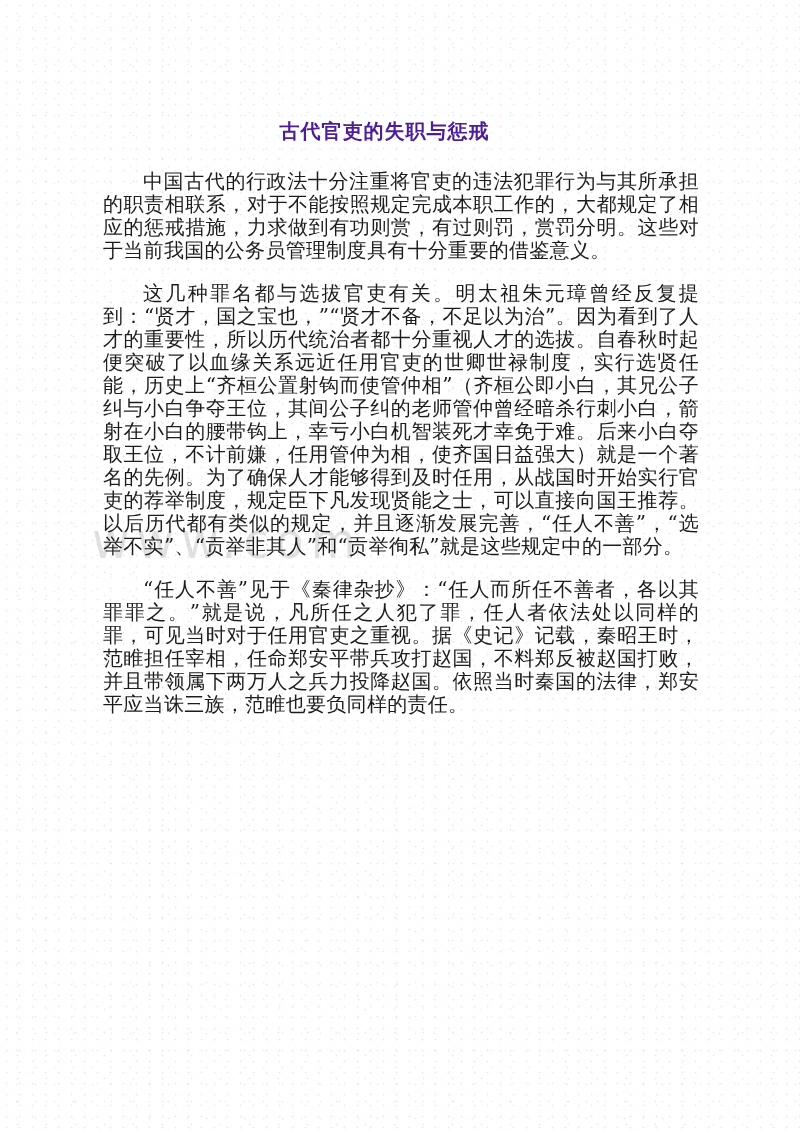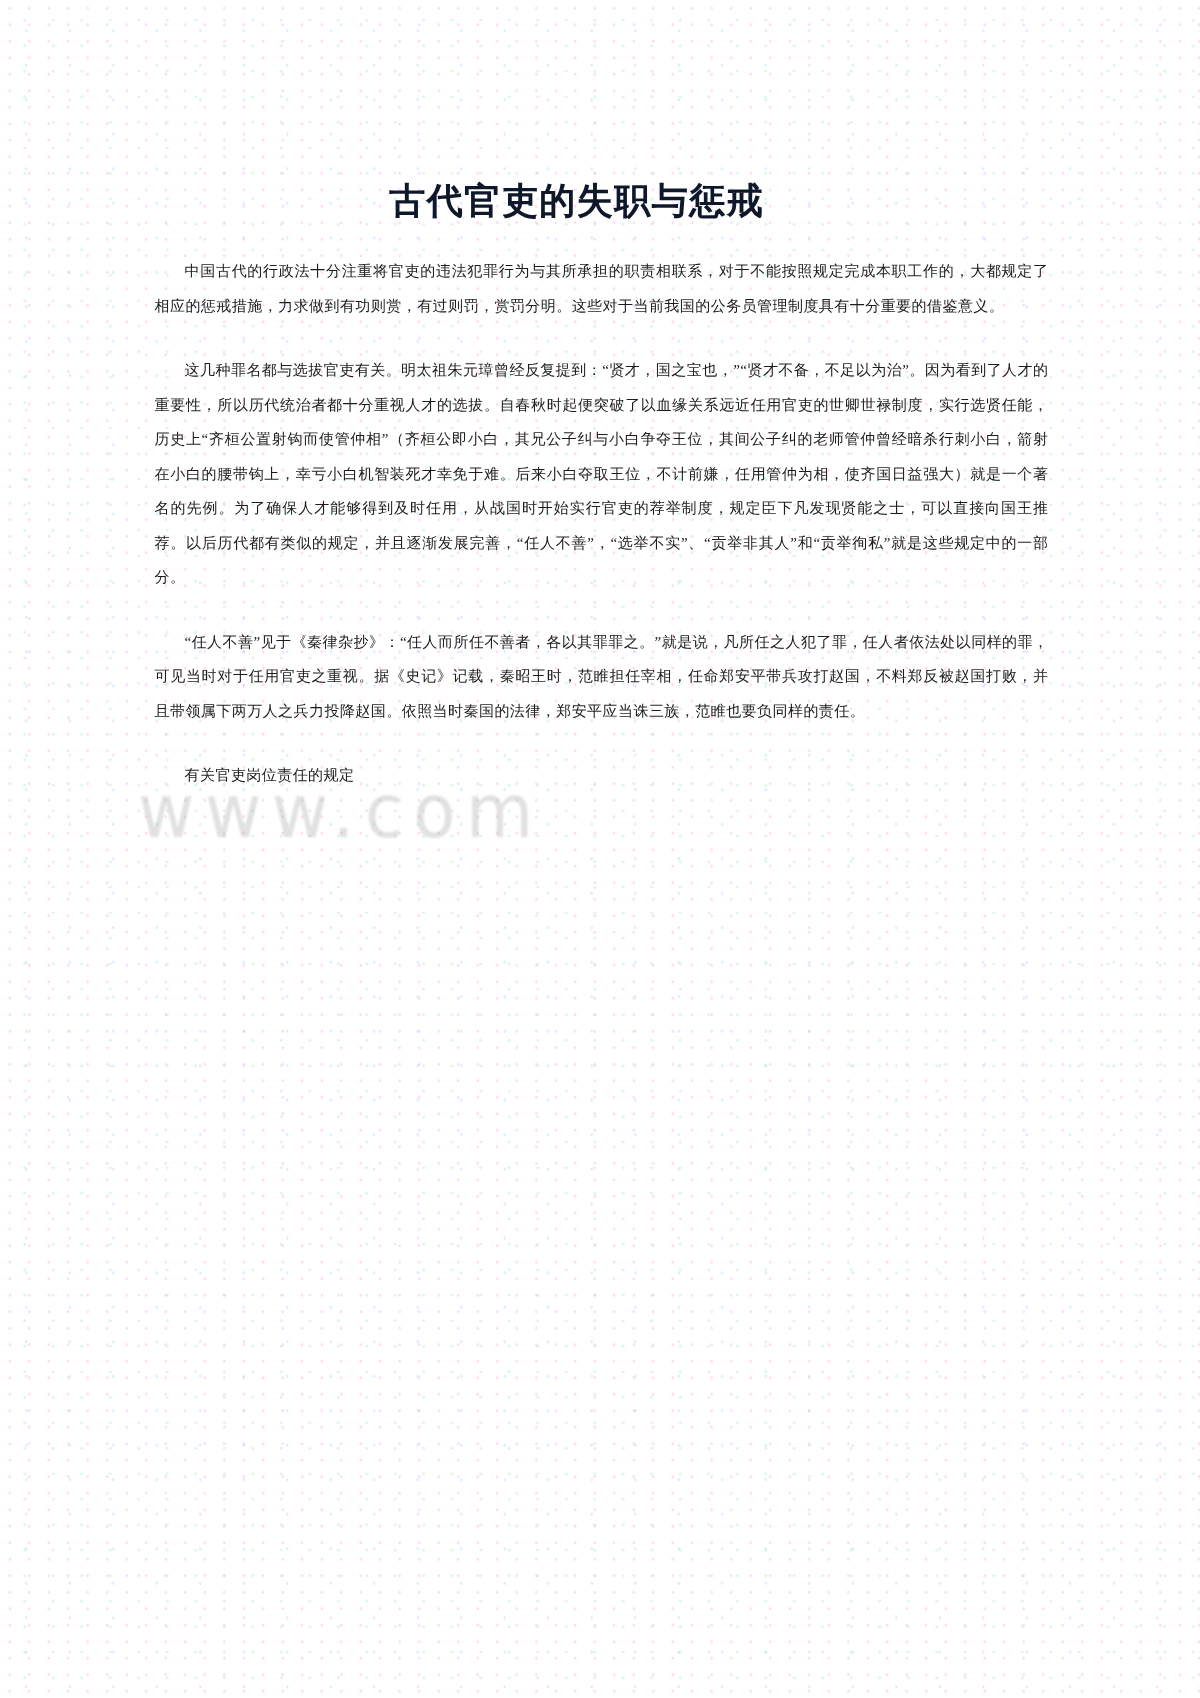--- a/index.html
+++ b/index.html
@@ -25,40 +25,39 @@
     position: absolute;
     inset: 0;
   }
   .title {
     position: absolute;
     top: 118px;
     left: 0;
     width: 769px;
     margin: 0;
     text-align: center;
-    font-size: 24px;
+    font-size: 20px;
     font-weight: bold;
-    color: #0f172a; 
+    color: #4c1d95; 
     letter-spacing: 1px;
   }
   .doc {
     position: absolute;
     top: 170px;
     left: 103px;
     width: 596px;
     color: #1c1c1c; 
   }
   .para {
     margin: 0 0 20px 0;
-    font-size: 10px;
+    font-size: 20px;
     line-height: 23px;
     text-indent: 2em;
     text-align: justify;
     letter-spacing: 0.3px;
-    font-family: Liberation Serif, serif;
   }
   .para.gap-lg {
     margin-top: 12px;
   }
   .watermark {
     position: absolute;
     top: 506px;
     left: 92px;
     width: 630px;
     font-size: 46px;
@@ -86,17 +85,16 @@
 
     <p class="para">中国古代的行政法十分注重将官吏的违法犯罪行为与其所承担的职责相联系，对于不能按照规定完成本职工作的，大都规定了相应的惩戒措施，力求做到有功则赏，有过则罚，赏罚分明。这些对于当前我国的公务员管理制度具有十分重要的借鉴意义。</p>
 
 
     <p class="para">这几种罪名都与选拔官吏有关。明太祖朱元璋曾经反复提到：“贤才，国之宝也，”“贤才不备，不足以为治”。因为看到了人才的重要性，所以历代统治者都十分重视人才的选拔。自春秋时起便突破了以血缘关系远近任用官吏的世卿世禄制度，实行选贤任能，历史上“齐桓公置射钩而使管仲相”（齐桓公即小白，其兄公子纠与小白争夺王位，其间公子纠的老师管仲曾经暗杀行刺小白，箭射在小白的腰带钩上，幸亏小白机智装死才幸免于难。后来小白夺取王位，不计前嫌，任用管仲为相，使齐国日益强大）就是一个著名的先例。为了确保人才能够得到及时任用，从战国时开始实行官吏的荐举制度，规定臣下凡发现贤能之士，可以直接向国王推荐。以后历代都有类似的规定，并且逐渐发展完善，“任人不善”，“选举不实”、“贡举非其人”和“贡举徇私”就是这些规定中的一部分。</p>
 
     <p class="para gap-lg">“任人不善”见于《秦律杂抄》：“任人而所任不善者，各以其罪罪之。”就是说，凡所任之人犯了罪，任人者依法处以同样的罪，可见当时对于任用官吏之重视。据《史记》记载，秦昭王时，范睢担任宰相，任命郑安平带兵攻打赵国，不料郑反被赵国打败，并且带领属下两万人之兵力投降赵国。依照当时秦国的法律，郑安平应当诛三族，范睢也要负同样的责任。</p>
 
 
 
-    <p class="para">有关官吏岗位责任的规定</p>
 
 
   </div>
 </div>
 
 </body></html>

